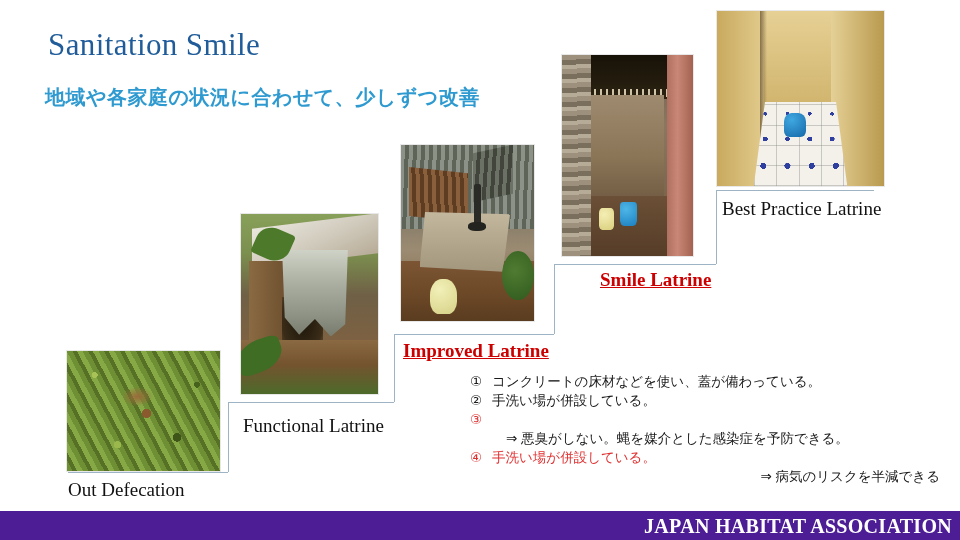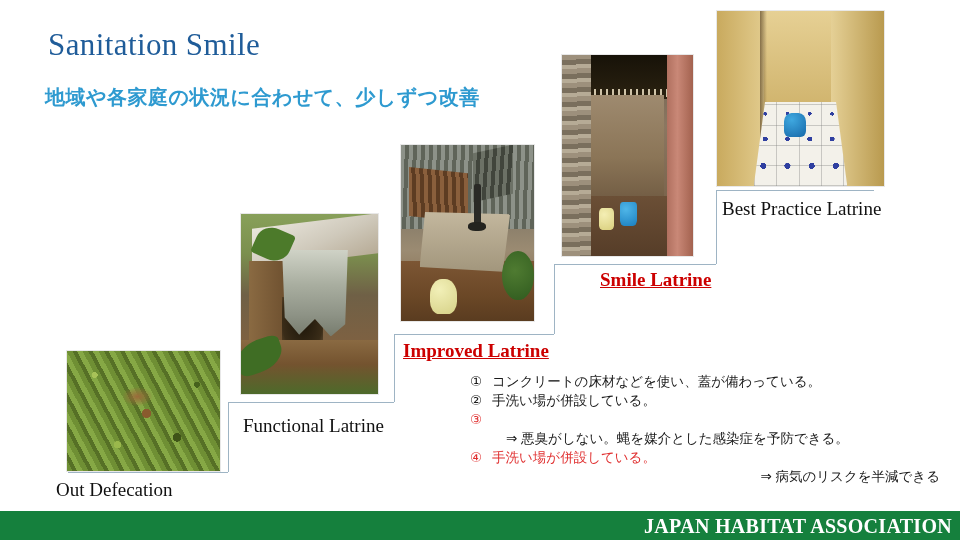--- a/index.html
+++ b/index.html
@@ -273,21 +273,21 @@
   #bullets .sub { padding-left: 36px; white-space: nowrap; color:#1a1a1a; }
   #bullets .sub.indent2 { padding-left: 52px; text-align: right; }
 
   
   #footer {
     position: absolute;
     left: 0;
     top: 511px;
     width: 960px;
     height: 29px;
-    background: #15803d;
+    background: #4c1d95;
   }
   #footer-text {
     position: absolute;
     right: 8px;
     top: 4px;
     font-family: "Liberation Serif", "DejaVu Serif", serif;
     font-size: 20px;
     font-weight: bold;
     color: #FFFFFF;
     letter-spacing: 0.3px;
@@ -368,21 +368,21 @@
     <div class="v" style="left:160px; top:-70px; height:70px;"></div>
   </div>
   <div class="bracket" style="left:554px; top:264px; width:172px; height:1px;">
     <div class="h" style="left:0; top:0; width:162px;"></div>
     <div class="v" style="left:162px; top:-74px; height:74px;"></div>
   </div>
   <div class="bracket" style="left:716px; top:190px; width:160px; height:1px;">
     <div class="h" style="left:0; top:0; width:158px;"></div>
   </div>
 
-  <div class="step-label" style="left:56px; top:479px;">Out Defecation</div>
+  <div class="step-label" style="left:68px; top:479px;">Out Defecation</div>
 
   <div class="step-label" style="left:243px; top:409px;margin-top:6px;">Functional Latrine</div>
 
   <div class="step-label red" style="left:403px; top:340px;">Improved Latrine</div>
 
   <div class="step-label red" style="left:556px; top:269px;padding-left:44px;"> Smile Latrine</div>
 
   <div class="step-label" style="left:722px; top:198px;">Best Practice Latrine</div>
 
   <div id="bullets">

